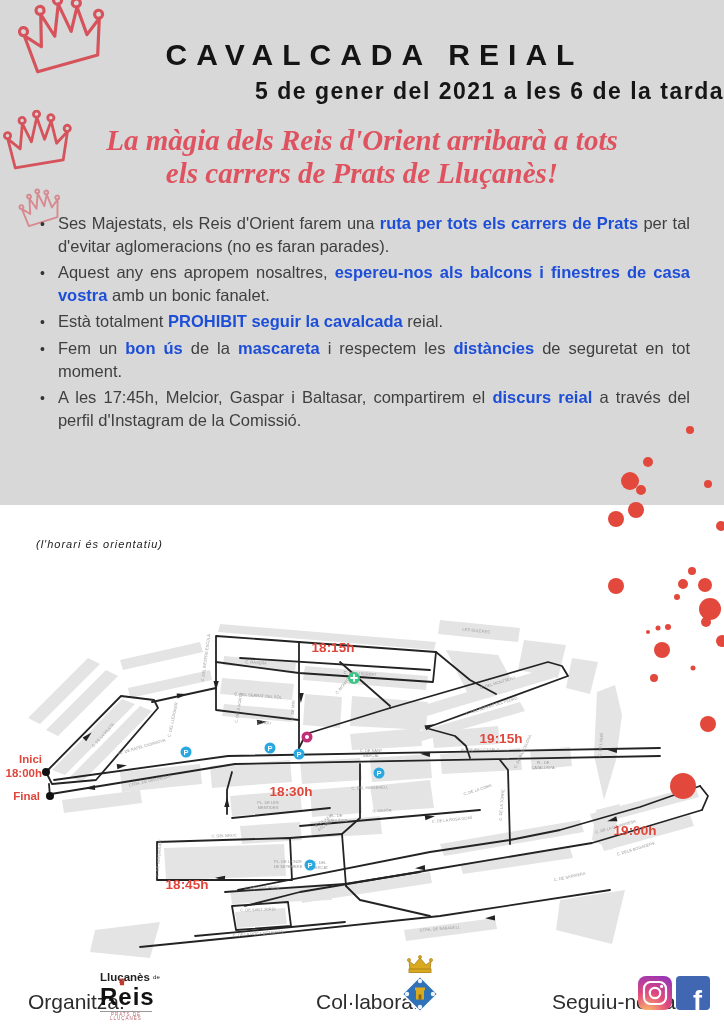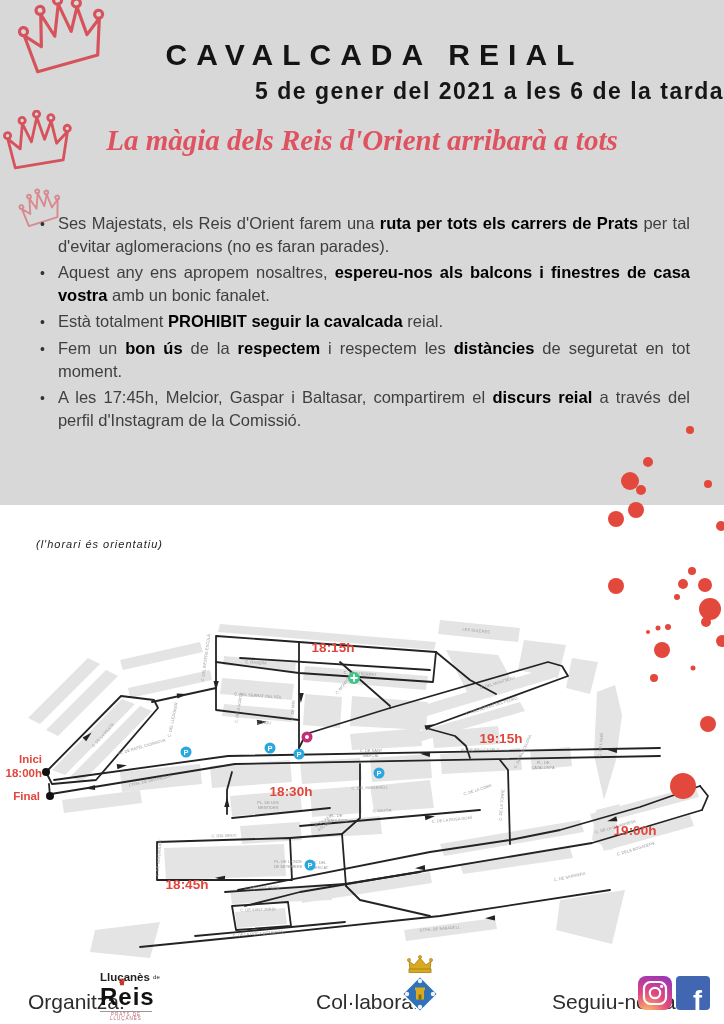--- a/index.html
+++ b/index.html
@@ -14,21 +14,21 @@
      font-size:30px;font-weight:800;letter-spacing:9px;color:#141414;padding-left:9px;box-sizing:border-box;}
   h2.subtitle{position:absolute;left:0;top:78px;width:724px;margin:0;text-align:right;
      font-size:23px;font-weight:700;letter-spacing:1.5px;color:#161616;}
   .tagline{position:absolute;left:0;top:124px;width:724px;text-align:center;
      font-family:Liberation Serif, serif;font-style:italic;font-weight:700;
      font-size:29px;line-height:33px;color:#df5360;}
   ul.bullets{position:absolute;left:40px;top:212px;width:650px;margin:0;padding:0;list-style:none;}
   ul.bullets li{display:flex;gap:13px;margin-bottom:3px;}
   ul.bullets .bmark{font-size:14px;line-height:23px;color:#333;flex:0 0 auto;padding-top:1px;}
   ul.bullets .btext{flex:1 1 auto;text-align:justify;font-size:16.5px;line-height:23px;color:#3f3f3f;}
-  ul.bullets strong{font-weight:700;color:#000000;}
+  ul.bullets strong{font-weight:700;color:#1d4ed8;}
   .route-head{position:absolute;left:36px;top:538px;}
   .route-head h3{margin:0;font-size:22px;font-weight:800;letter-spacing:7px;color:#111;}
   .route-note{font-size:11px;font-style:italic;letter-spacing:1px;color:#222;}
   #map{position:absolute;left:0;top:600px;width:724px;height:360px;}
   #confetti{position:absolute;left:0;top:0;width:724px;height:1024px;pointer-events:none;z-index:5;}
   .footer{position:absolute;left:0;top:950px;width:724px;height:74px;}
   .f-label{position:absolute;font-size:21px;color:#2d2d2d;}
   .lbl-org{left:28px;top:40px;}
   .lbl-col{left:316px;top:40px;}
   .lbl-seg{left:552px;top:40px;}
@@ -80,37 +80,38 @@
           <circle cx="52" cy="5" r="4"></circle>
         <circle cx="70" cy="11" r="4"></circle>
           <circle cx="90" cy="26" r="4"></circle>
       </g>
     </svg>
 
     <h1 class="title">CAVALCADA REIAL</h1>
     <h2 class="subtitle">5 de gener del 2021 a les 6 de la tarda</h2>
     <div class="tagline">
       <div>La màgia dels Reis d'Orient arribarà a tots</div>
+      <div>els carrers de Prats de Lluçanès!</div>
     </div>
     <ul class="bullets" id="bullets">
         <li>
           <span class="bmark">•</span>
           <div class="btext"><span>Ses Majestats, els Reis d'Orient farem una </span><strong>ruta per tots els carrers de Prats</strong><span> per tal d'evitar aglomeracions (no es faran parades).</span></div>
         </li>
         <li>
           <span class="bmark">•</span>
           <div class="btext"><span>Aquest any ens apropem nosaltres, </span><strong>espereu-nos als balcons i finestres de casa vostra</strong><span> amb un bonic fanalet.</span></div>
         </li>
         <li>
           <span class="bmark">•</span>
           <div class="btext"><span>Està totalment </span><strong>PROHIBIT seguir la cavalcada</strong><span> reial.</span></div>
         </li>
         <li>
           <span class="bmark">•</span>
-          <div class="btext"><span>Fem un </span><strong>bon ús</strong><span> de la </span><strong>respectem</strong><span> i respectem les </span><strong>distàncies</strong><span> de seguretat en tot moment.</span></div>
+          <div class="btext"><span>Fem un </span><strong>bon ús</strong><span> de la </span><strong>mascareta</strong><span> i respectem les </span><strong>distàncies</strong><span> de seguretat en tot moment.</span></div>
         </li>
         <li>
           <span class="bmark">•</span>
           <div class="btext"><span>A les 17:45h, Melcior, Gaspar i Baltasar, compartirem el </span><strong>discurs reial</strong><span> a través del perfil d'Instagram de la Comissió.</span></div>
         </li>
       </ul>
   </div>
 
   <div class="route-head">
     <div class="route-note">(l'horari és orientatiu)</div>

